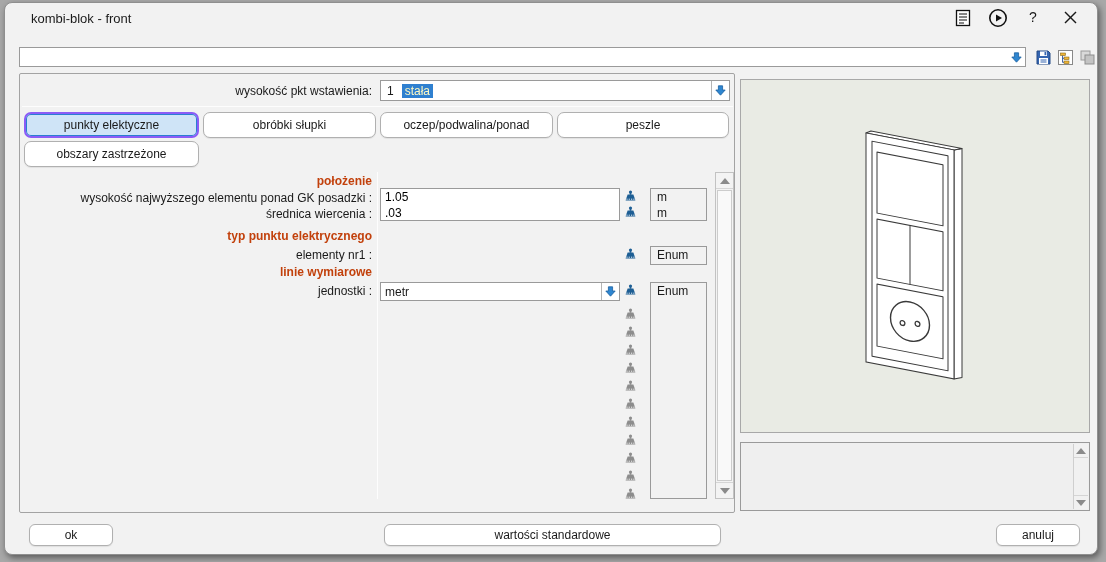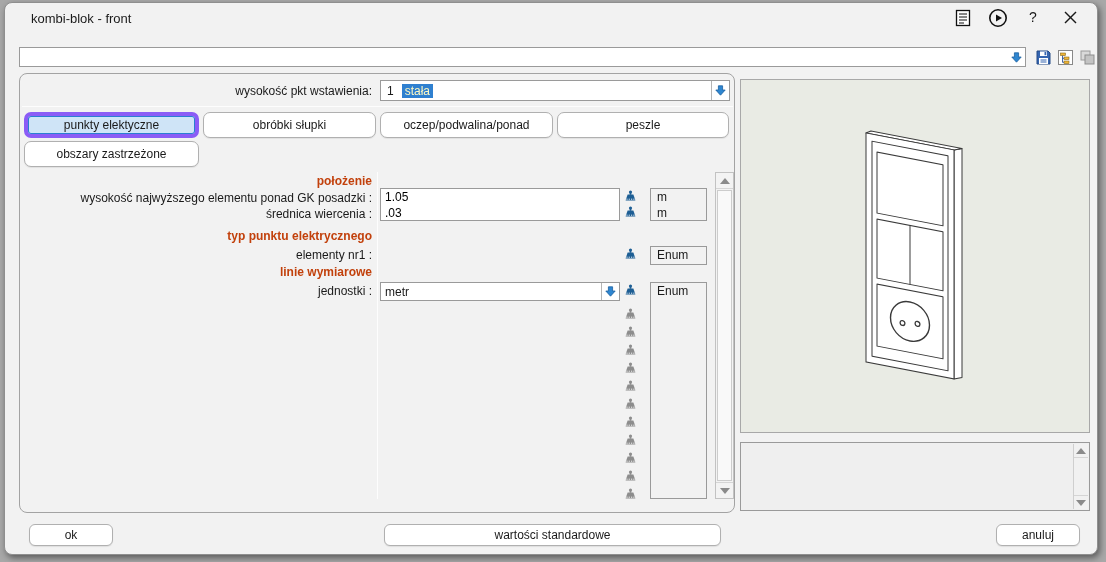--- a/index.html
+++ b/index.html
@@ -18,27 +18,27 @@
 
   .field { position:absolute; background:#fff; border:1px solid #9a9a9a; font-size:12px; }
   .combo-text { position:absolute; left:4px; top:0; bottom:0; right:20px; display:flex; align-items:center; overflow:hidden; white-space:nowrap; }
   .combo-arrow { position:absolute; right:0; top:0; bottom:0; width:18px; background:#fff;
                  border-left:1px solid #b5b5b5; display:flex; align-items:center; justify-content:center; }
   .sel { background:#2f80d0; color:#fef9c3; padding:0 3px; }
   .idx { padding-left:2px; margin-right:8px; }
 
   input.txt { position:absolute; border:none; outline:none; background:#fff; font-family:"Liberation Sans",sans-serif; font-size:12px; padding-left:4px; }
 
-  .panel { position:absolute; left:14px; top:70px; width:716px; height:440px; border:1px solid #a3a3a3; border-radius:8px; background:#f2f2f2; }
+  .panel { position:absolute; left:14px; top:70px; width:716px; height:440px; border:1px solid #a3a3a3; border-radius:2px; background:#f2f2f2; }
   .hline { position:absolute; height:1px; background:#cfcfcf; border-bottom:1px solid #fdfdfd; }
   .vline { position:absolute; width:1px; background:#cfcfcf; border-right:1px solid #fdfdfd; }
 
   .tab { position:absolute; height:26px; background:#fff; border:1px solid #b0b0b0; border-radius:7px;
          display:flex; align-items:center; justify-content:center; font-size:12px; box-shadow:0 1px 1px rgba(0,0,0,.07); }
-  .tab.selected { background:#cfe4f7; border:4px solid #8b5cf6; box-shadow:inset 0 0 0 1px #2a7ed2; }
+  .tab.selected { background:#cfe4f7; border:2px solid #8b5cf6; box-shadow:inset 0 0 0 1px #2a7ed2; }
 
   .unitbox { position:absolute; border:1px solid #9a9a9a; font-size:12px; background:transparent; }
   .unitbox div { padding-left:6px; height:16px; line-height:16px; }
 
   .stampcol { position:absolute; left:602px; top:0; width:17px; height:425px; }
   .stamp { position:absolute; left:0; width:17px; height:15px; display:flex; align-items:center; justify-content:center; }
   .stamp.bluei { color:#1d5e94; }
   .stamp.gray  { color:#8d8d8d; }
 
   .vscroll { position:absolute; width:19px; background:#f3f3f3; border:1px solid #c2c2c2; }

